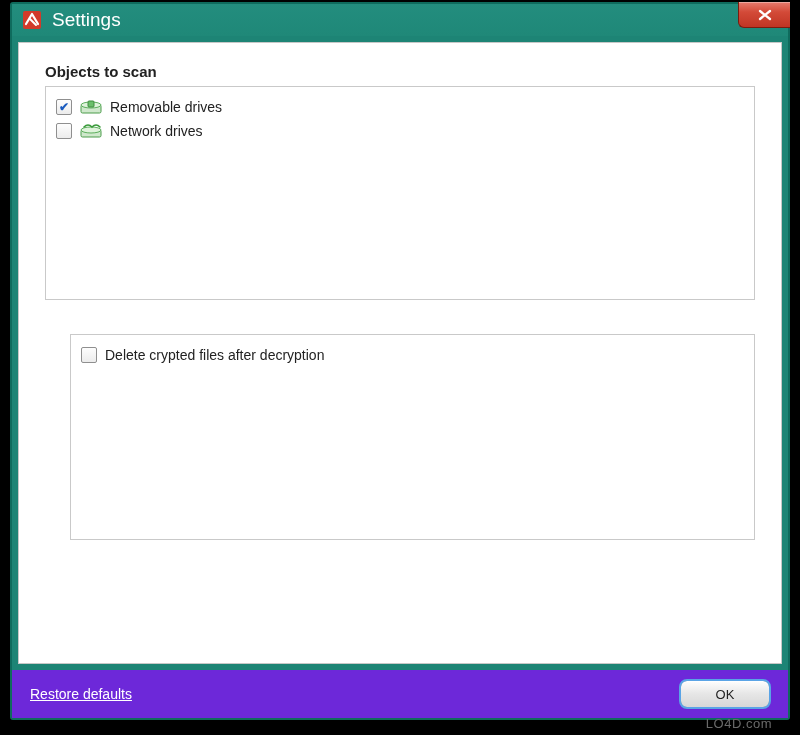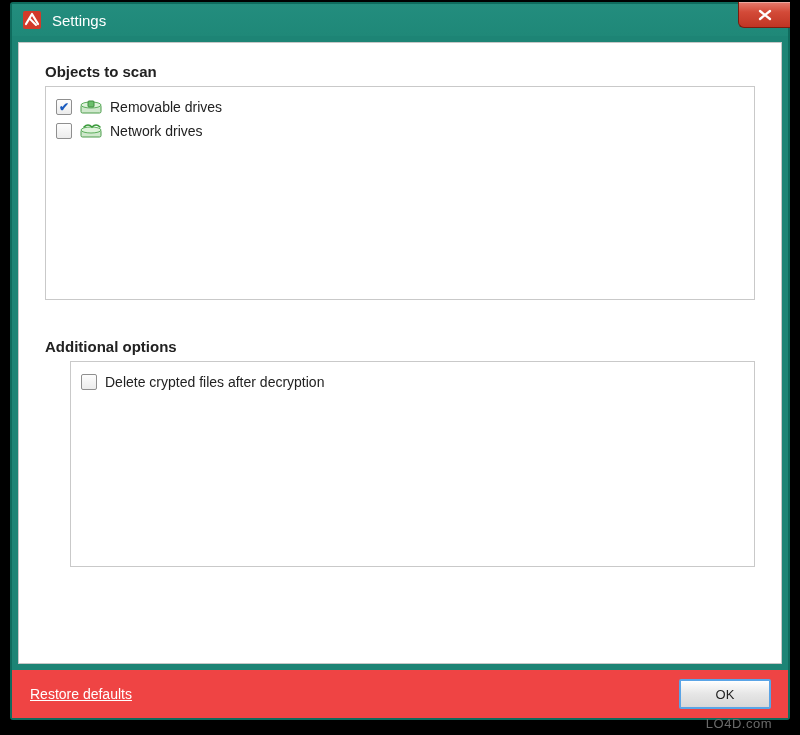--- a/index.html
+++ b/index.html
@@ -36,21 +36,21 @@
   .logo {
     width: 24px;
     height: 24px;
     margin-right: 8px;
     display: inline-flex;
     align-items: center;
     justify-content: center;
   }
   .title-text {
     color: #fff;
-    font-size: 15px;
+    font-size: 19px;
     font-weight: 500;
   }
   .close-btn {
     position: absolute;
     right: -2px;
     top: -2px;
     width: 52px;
     height: 26px;
     background: linear-gradient(180deg, #e57b6e 0%, #d34a38 40%, #c03524 100%);
     border: 1px solid #7a1b0f;
@@ -113,34 +113,34 @@
     justify-content: center;
   }
   .label { color: #222; font-size: 14px; }
   .spacer-mid { height: 34px; }
   .footer {
     height: 48px;
     display: flex;
     align-items: center;
     padding: 0 18px;
     gap: 10px;
-    background: #ef4444;
+    background: #6d28d9;
   }
   .link {
     color: #fff;
     text-decoration: underline;
     cursor: pointer;
     font-size: 14px;
     margin-right: auto;
   }
   .btn {
     min-width: 90px;
     height: 28px;
     border: 1px solid #8a8a8a;
-    border-radius: 1px;
+    border-radius: 7px;
     background: linear-gradient(180deg, #fefefe 0%, #e6e6e6 50%, #d8d8d8 100%);
     color: #222;
     font-size: 13px;
     cursor: pointer;
     padding: 0 30px;
     box-shadow: inset 0 1px 0 rgba(255,255,255,.9), 0 1px 1px rgba(0,0,0,.15);
   }
   .btn.default { outline: 2px solid #5aa4e6; outline-offset: -1px; }
   .watermark {
     position: absolute;
@@ -202,21 +202,20 @@
             <path d="M4 5 Q8 1 12 5 Q16 1 20 5" stroke="#3a9a3a" stroke-width="1.6" fill="none" stroke-linecap="round"></path>
           </svg>
         </span>
         <span class="label">Network drives</span>
       </div>
 
     </div>
 
     <div class="spacer-mid"></div>
 
-    <div class="section-title">Additional options</div>
     <div class="group additional">
       <div class="chk-row">
         <span class="checkbox-box"></span>
         <span class="label">Delete crypted files after decryption</span>
       </div>
     </div>
 
   </div>
 
   <div class="footer">

